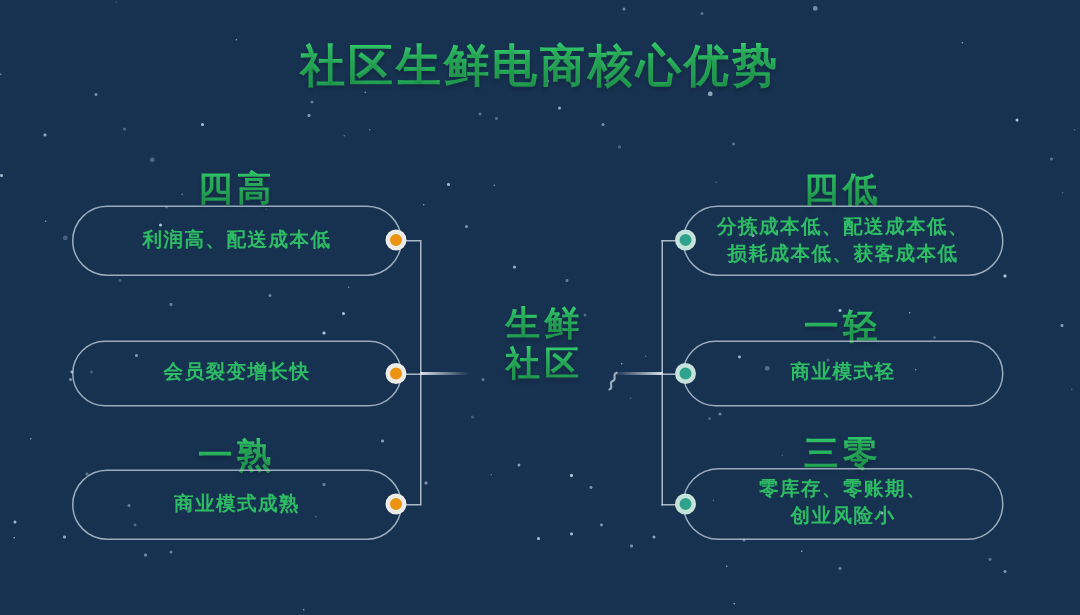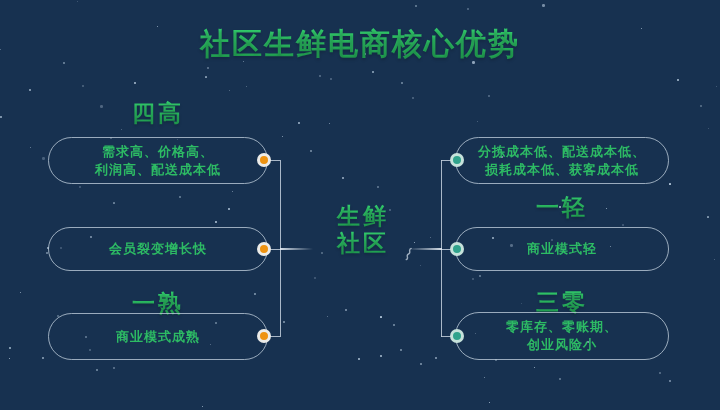--- a/index.html
+++ b/index.html
@@ -173,41 +173,41 @@
       <div class="star" style="left: 479px; top: 275px; width: 2.2px; height: 2.2px; opacity: 0.47;"></div>
       <div class="star" style="left: 106px; top: 149px; width: 2.1px; height: 2.1px; opacity: 0.84;"></div>
       <div class="star" style="left: 207px; top: 67px; width: 2.4px; height: 2.4px; opacity: 0.44;"></div>
       <div class="star" style="left: 501px; top: 156px; width: 1.8px; height: 1.8px; opacity: 0.65;"></div>
       <div class="star" style="left: 435px; top: 357px; width: 2.3px; height: 2.3px; opacity: 0.66;"></div>
       <div class="star" style="left: 96px; top: 369px; width: 1.6px; height: 1.6px; opacity: 0.49;"></div>
     </div>
 
   <h1 class="title grad">社区生鲜电商核心优势</h1>
 
-  <div class="heading grad" style="left:48px;top:98px;width:220px;">四高</div>
+  <div class="heading grad" style="left:48px;top:110px;width:220px;">四高</div>
   <div class="pill" style="left:48px;top:137px;width:220px;height:47px;">
-    <div class="pill-line">需求高、价格高、</div>
     <div class="pill-line">利润高、配送成本低</div>
   </div>
 
   <div class="pill" style="left:48px;top:227px;width:220px;height:44px;justify-content:center;">
     <div class="pill-line">会员裂变增长快</div>
   </div>
 
   <div class="heading grad" style="left:48px;top:288px;width:220px;">一熟</div>
   <div class="pill" style="left:48px;top:313px;width:220px;height:47px;">
     <div class="pill-line">商业模式成熟</div>
   </div>
 
+  <div class="heading grad" style="left:455px;top:111px;width:214px;">四低</div>
   <div class="pill" style="left:455px;top:137px;width:214px;height:47px;">
     <div class="pill-line">分拣成本低、配送成本低、</div>
     <div class="pill-line">损耗成本低、获客成本低</div>
   </div>
 
-  <div class="heading grad" style="left:455px;top:192px;width:214px;">一轻</div>
+  <div class="heading grad" style="left:455px;top:202px;width:214px;">一轻</div>
   <div class="pill" style="left:455px;top:227px;width:214px;height:44px;">
     <div class="pill-line">商业模式轻</div>
   </div>
 
   <div class="heading grad" style="left:455px;top:287px;width:214px;">三零</div>
   <div class="pill" style="left:455px;top:312px;width:214px;height:48px;">
     <div class="pill-line">零库存、零账期、</div>
     <div class="pill-line">创业风险小</div>
   </div>
 

